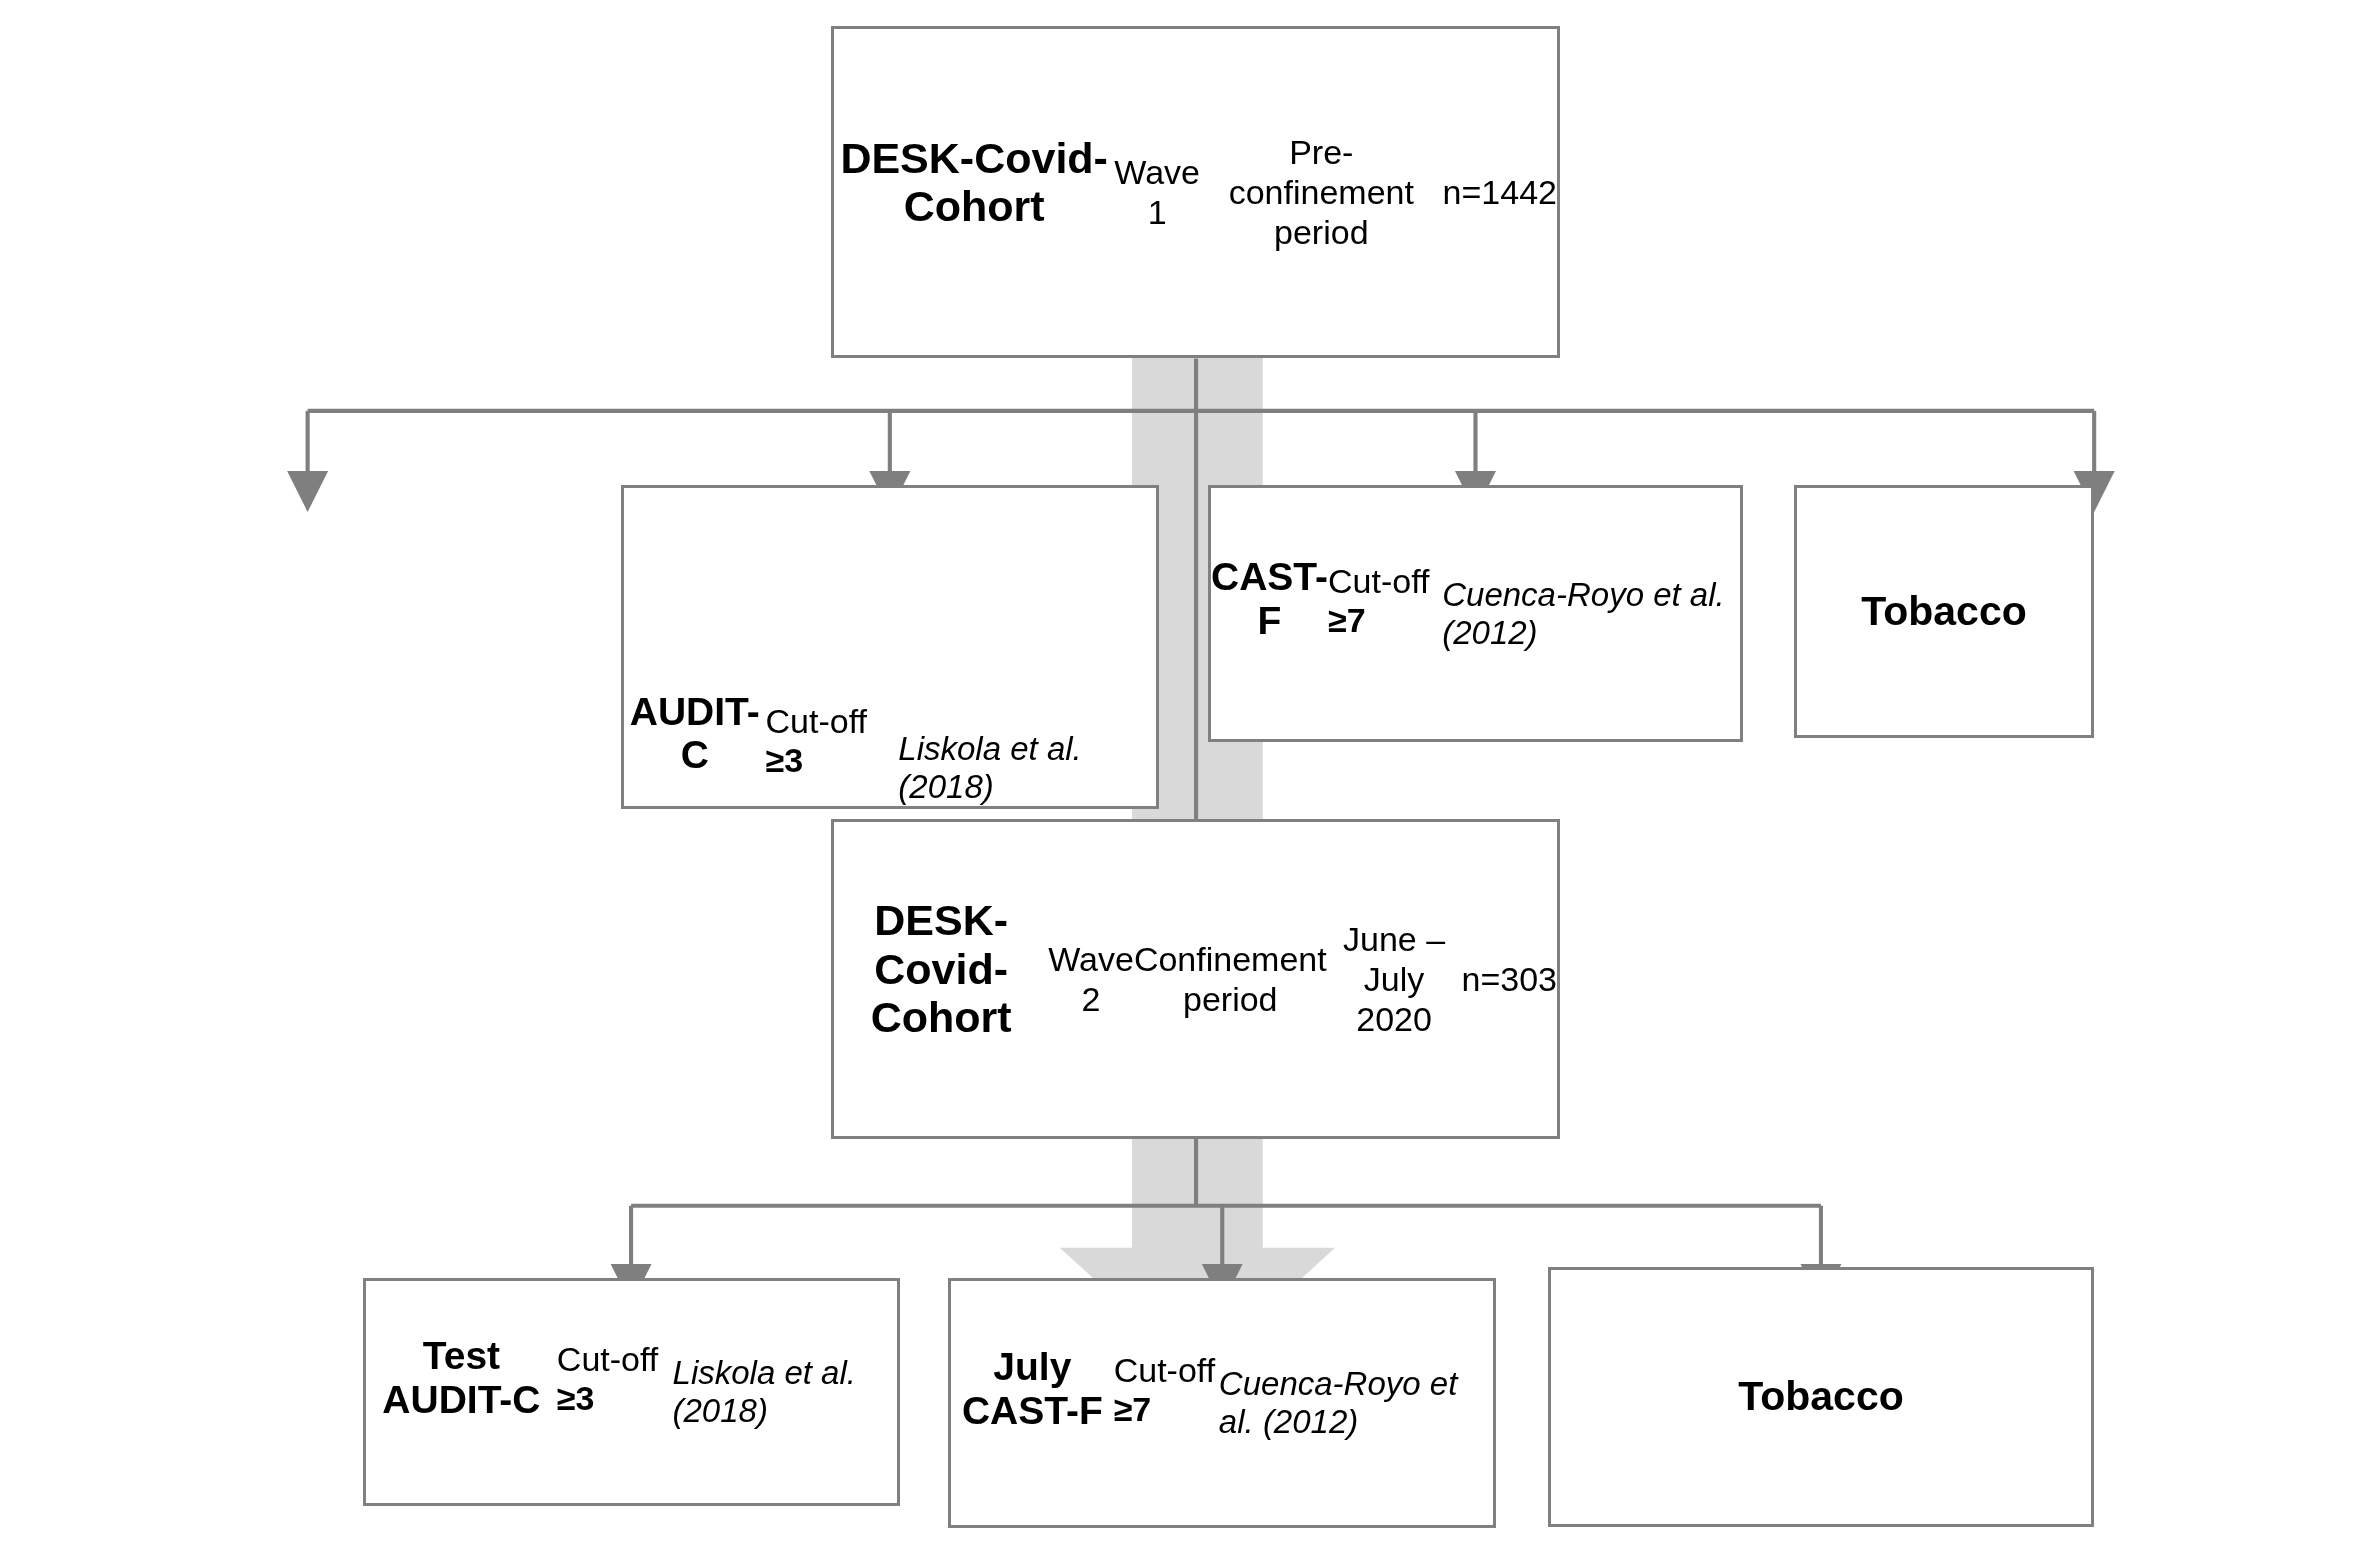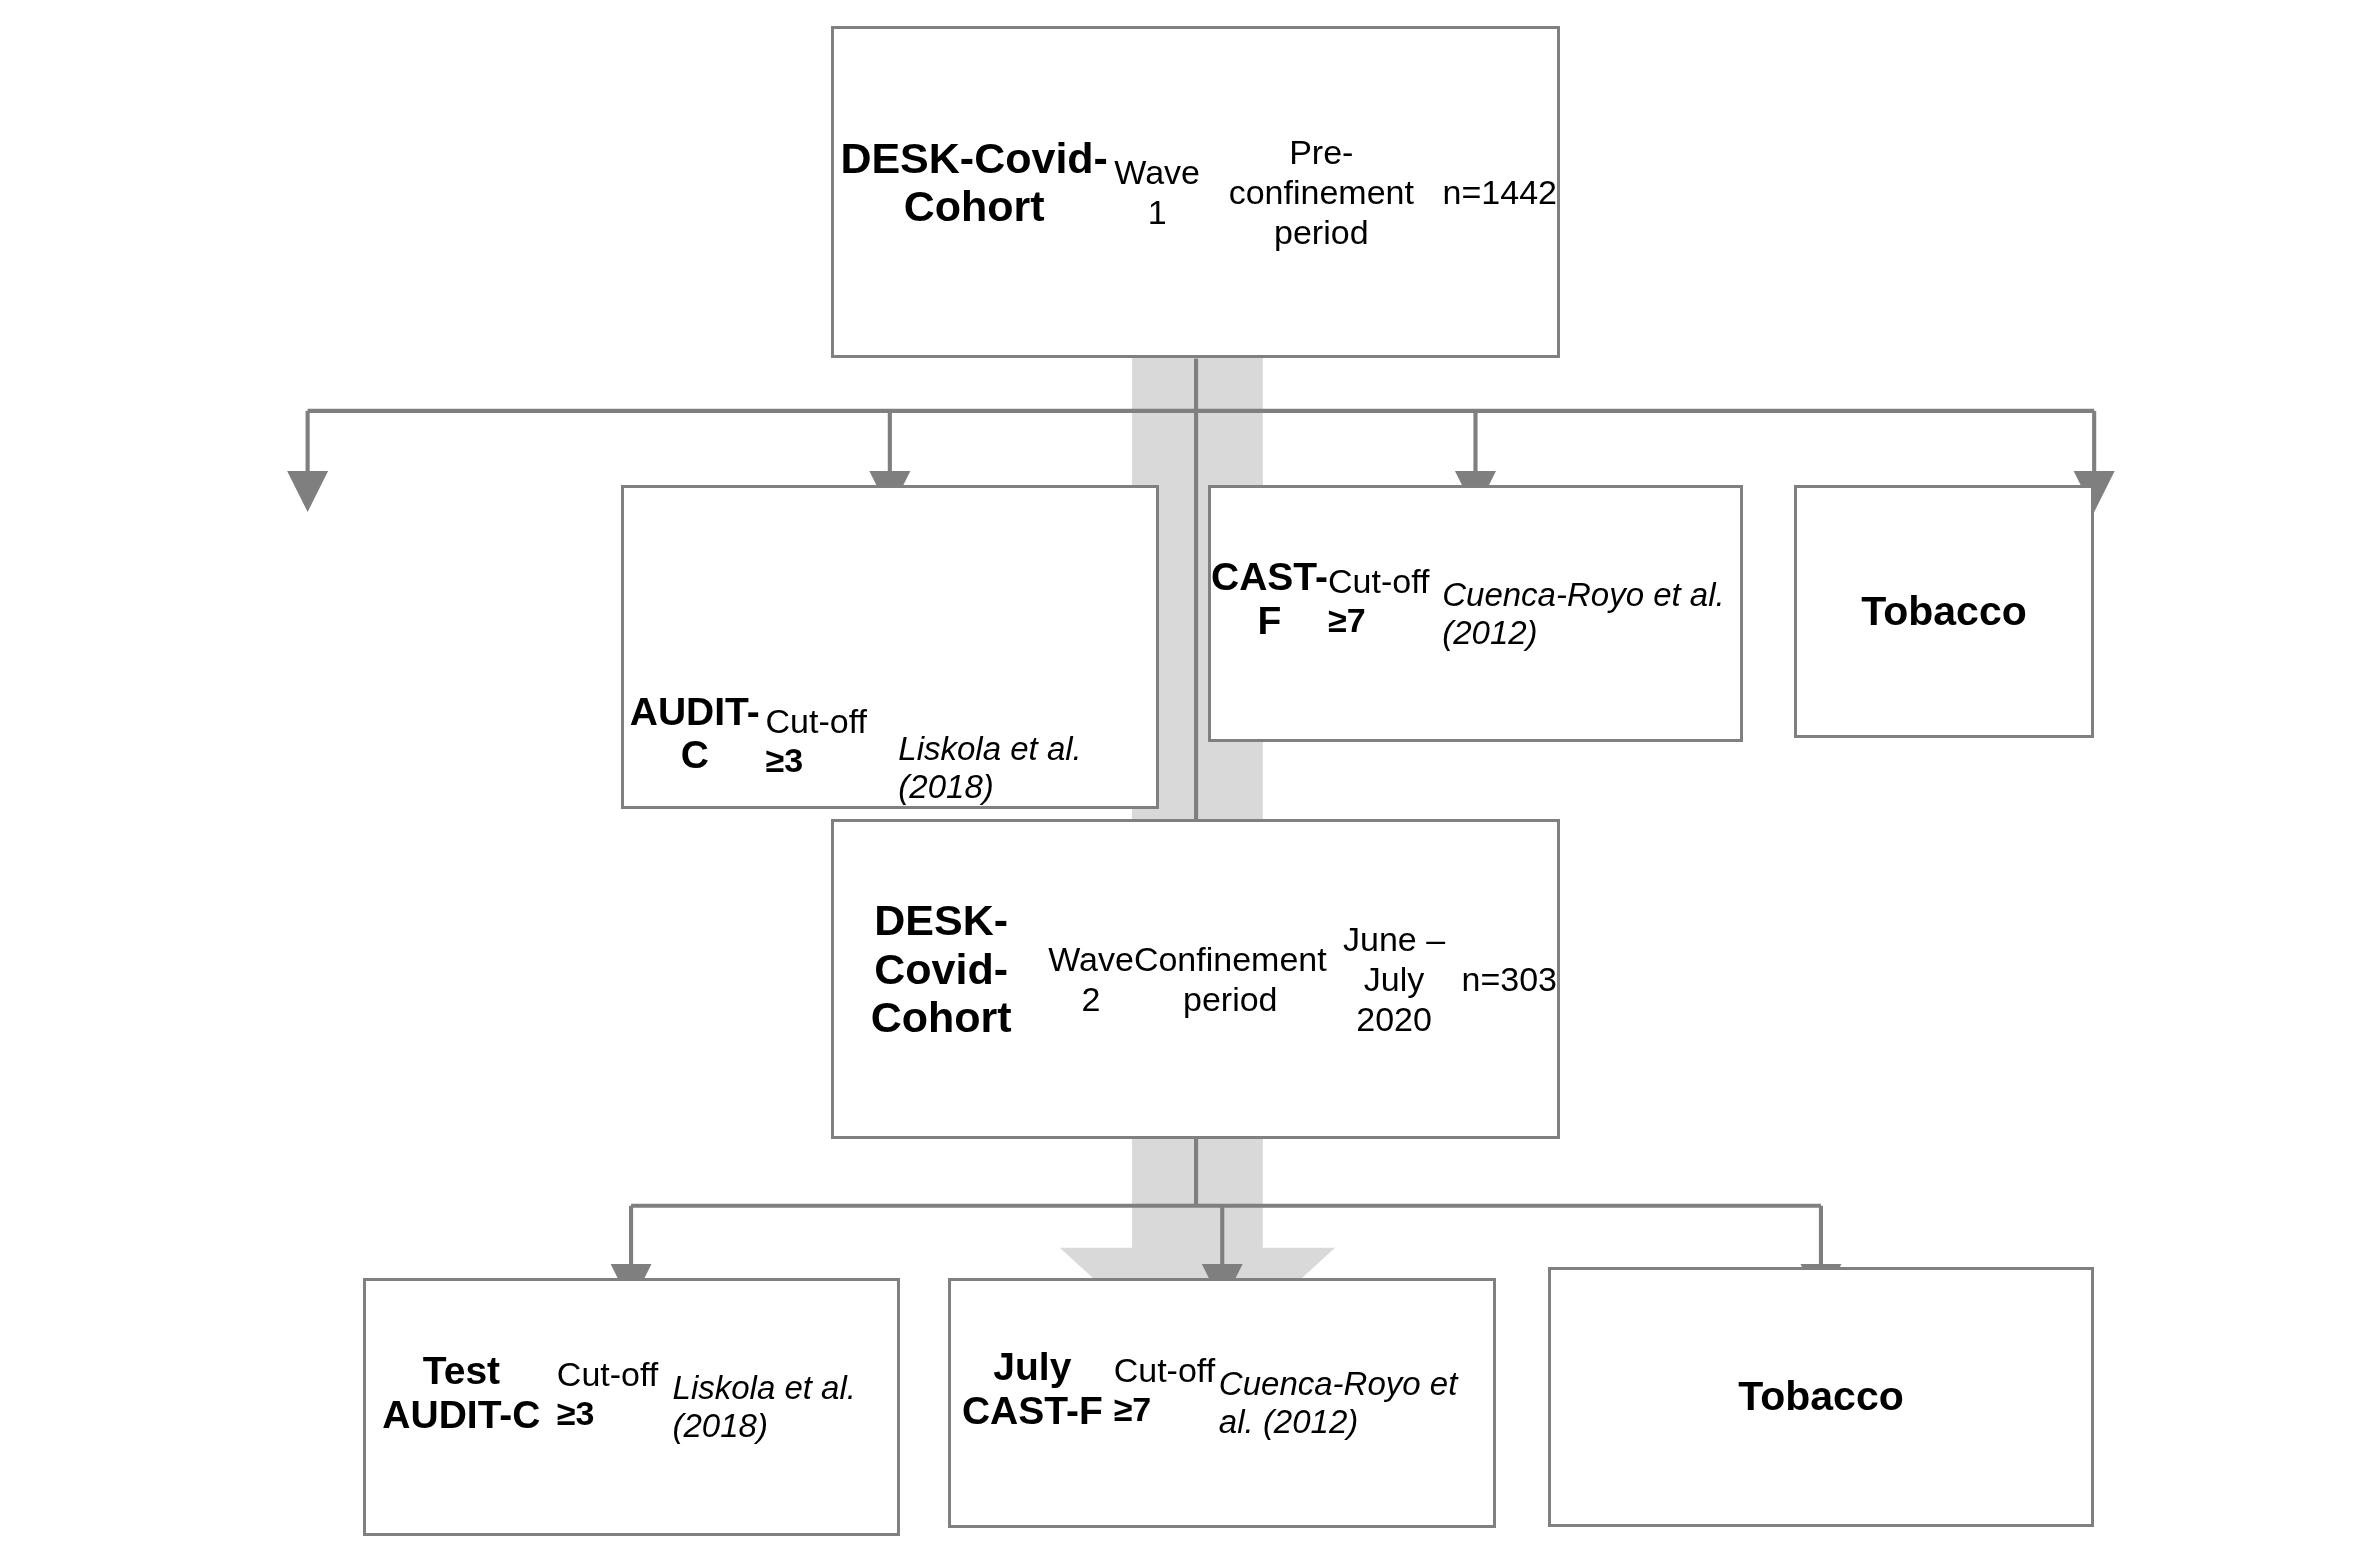--- a/index.html
+++ b/index.html
@@ -93,21 +93,21 @@
   </div>
 
   <div class="node cohort" style="left:831px;top:819px;width:729px;height:320px;">
     <div class="ttl">DESK-Covid-Cohort</div>
     <div class="sub">Wave 2</div>
     <div class="sub">Confinement period</div>
     <div class="sub">June – July 2020</div>
     <div class="sub">n=303</div>
   </div>
 
-  <div class="node inst" style="left:363px;top:1278px;width:537px;height:258px;">
+  <div class="node inst" style="left:363px;top:1278px;width:537px;height:228px;">
     <div class="ttl">Test AUDIT-C</div>
     <div class="cut"><span>Cut-off </span><b>≥3</b></div>
     <div class="ref">Liskola et al. (2018)</div>
   </div>
 
   <div class="node inst" style="left:948px;top:1278px;width:548px;height:250px;">
     <div class="ttl">July CAST-F</div>
     <div class="cut"><span>Cut-off </span><b>≥7</b></div>
     <div class="ref">Cuenca-Royo et al. (2012)</div>
   </div>

